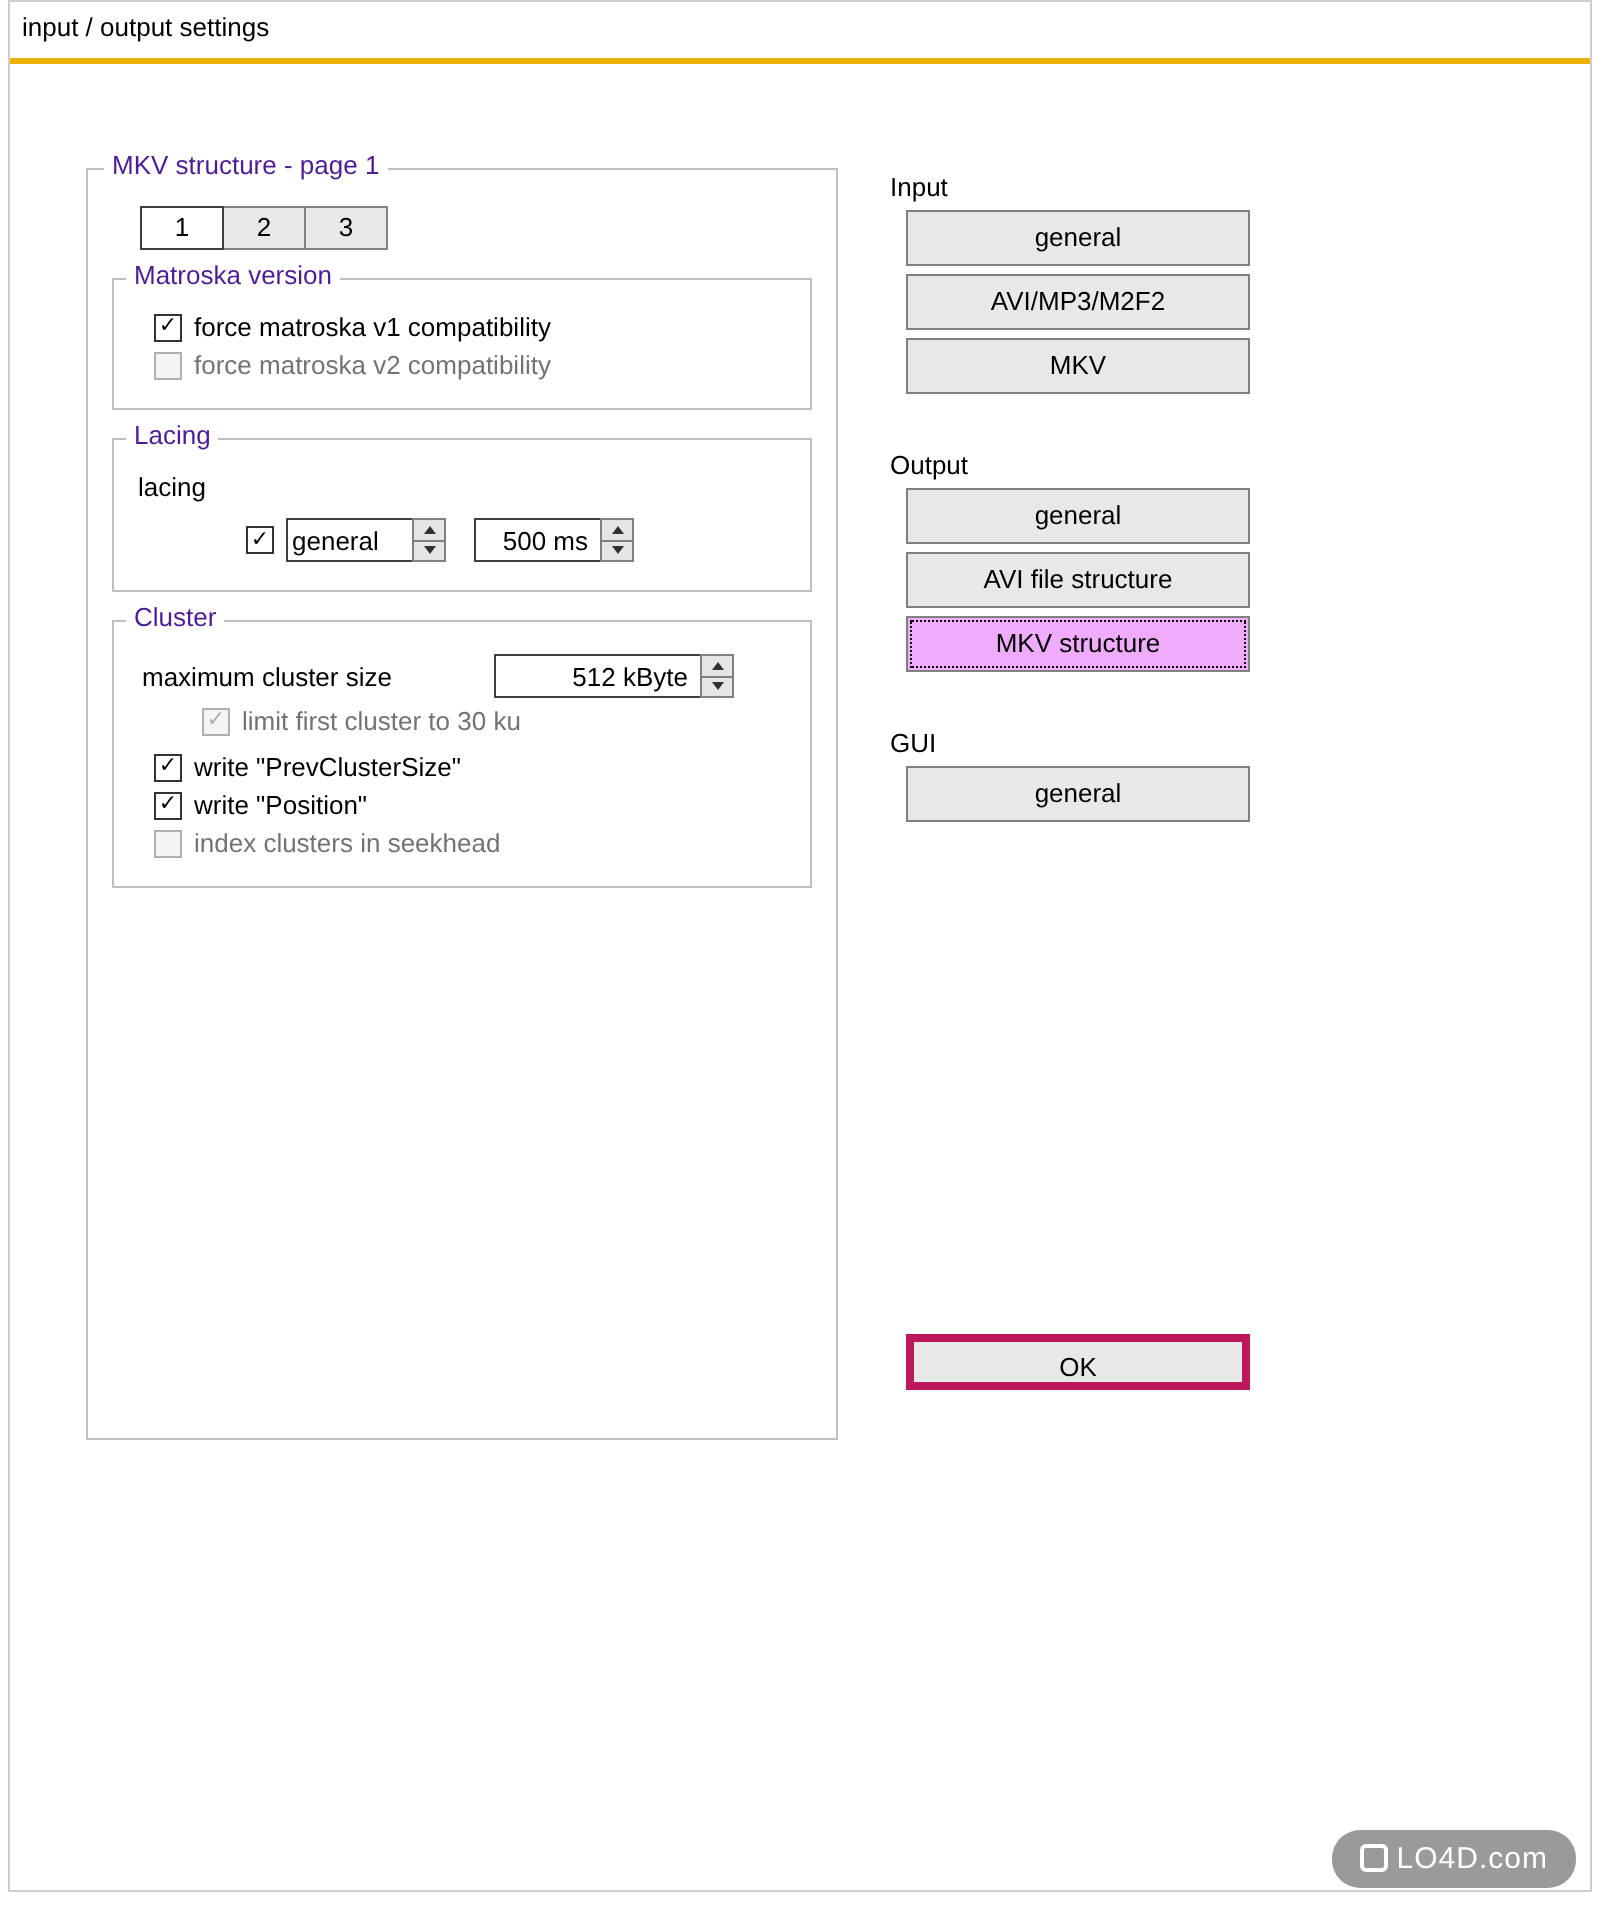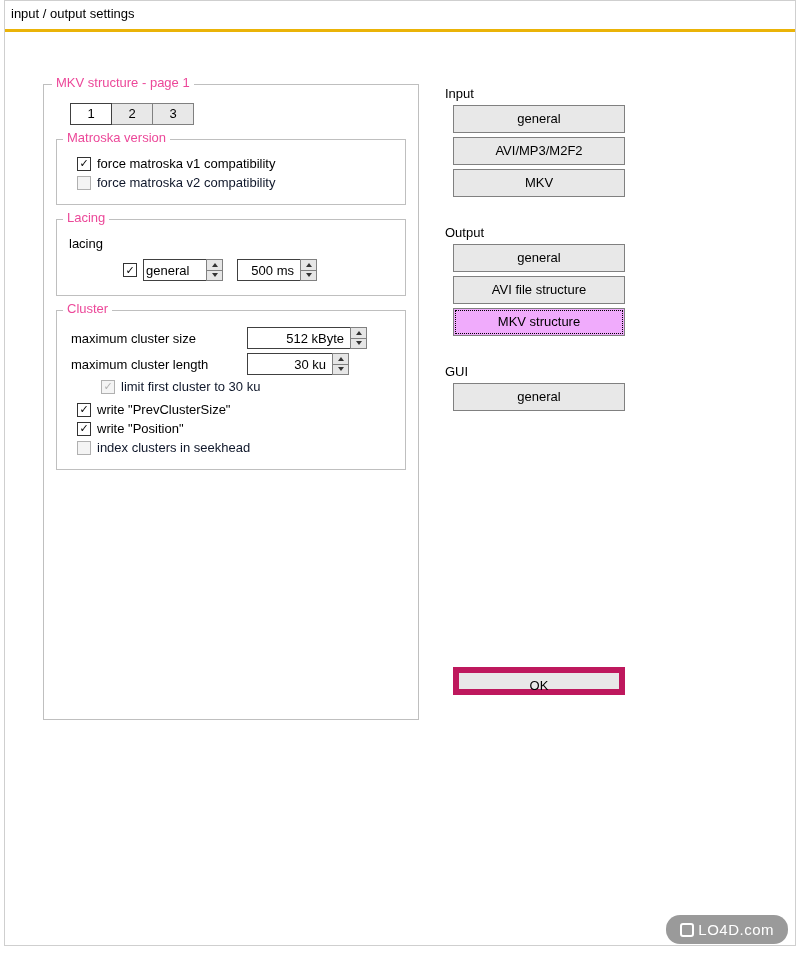--- a/index.html
+++ b/index.html
@@ -43,21 +43,21 @@
     margin: 0;
     padding: 14px 12px 12px 12px;
   }
   .legend {
     position: absolute;
     top: -10px;
     left: 8px;
     background: #fff;
     padding: 0 4px;
     font-size: 13px;
-    color: #ec4899;
+    color: #4c1d95;
   }
   
   .page-btns { margin: 4px 0 10px 14px; }
   .page-btn {
     display: inline-block;
     width: 42px; height: 22px;
     line-height: 20px;
     text-align: center;
     border: 1px solid #808080;
     background: #e8e8e8;
@@ -77,21 +77,21 @@
   .chk {
     width: 14px; height: 14px;
     border: 1px solid #333;
     background: #fff;
     display: inline-flex;
     align-items: center; justify-content: center;
     font-size: 11px; line-height: 1;
   }
   .chk.disabled { border-color:#b0b0b0; color:#b0b0b0; background:#f4f4f4;}
   .lbl { }
-  .lbl.disabled { color: #0f172a; }
+  .lbl.disabled { color: #737373; }
   .combo {
     height: 22px;
     border: 1px solid #404040;
     background: #fff;
     display: inline-flex;
     align-items: center;
     padding: 0 0 0 6px;
     position: relative;
   }
   .combo .arrow {
@@ -155,21 +155,21 @@
   .sec-gap { height: 22px; }
   .action-btns {
     position: absolute;
     left: 448px; top: 635px;
     width: 180px;
   }
   .action-btn {
     width: 172px; height: 28px;
     line-height: 26px;
     text-align: center;
-    border: 6px solid #be185d;
+    border: 4px solid #be185d;
     background: #e8e8e8;
     margin-bottom: 4px;
     font-size: 13px;
   }
   .watermark {
     position: absolute;
     right: 12px; bottom: 10px;
     background: rgba(120,120,120,0.75);
     color: #fff;
     font-size: 15px;
@@ -254,34 +254,20 @@
                   <div>
                     <span class="tri-up"></span>
                   </div>
                   <div>
                     <span class="tri-dn"></span>
                   </div>
                 </div>
             </div>
           </div>
 
-          <div class="row" style="margin-left:4px;">
-            <span class="lbl" style="width:170px;">maximum cluster length</span>
-            <div class="spin">
-              <input value="30 ku" style="width: 86px;">
-              <div class="btns">
-                  <div>
-                    <span class="tri-up"></span>
-                  </div>
-                  <div>
-                    <span class="tri-dn"></span>
-                  </div>
-                </div>
-            </div>
-          </div>
 
           <div class="row" style="margin-left:34px;">
             <span class="chk disabled">✓</span>
             <span class="lbl disabled">limit first cluster to 30 ku</span>
           </div>
 
           <div class="row" style="margin-left:10px; margin-top:8px;">
             <span class="chk">✓</span>
             <span class="lbl">write "PrevClusterSize"</span>
           </div>

